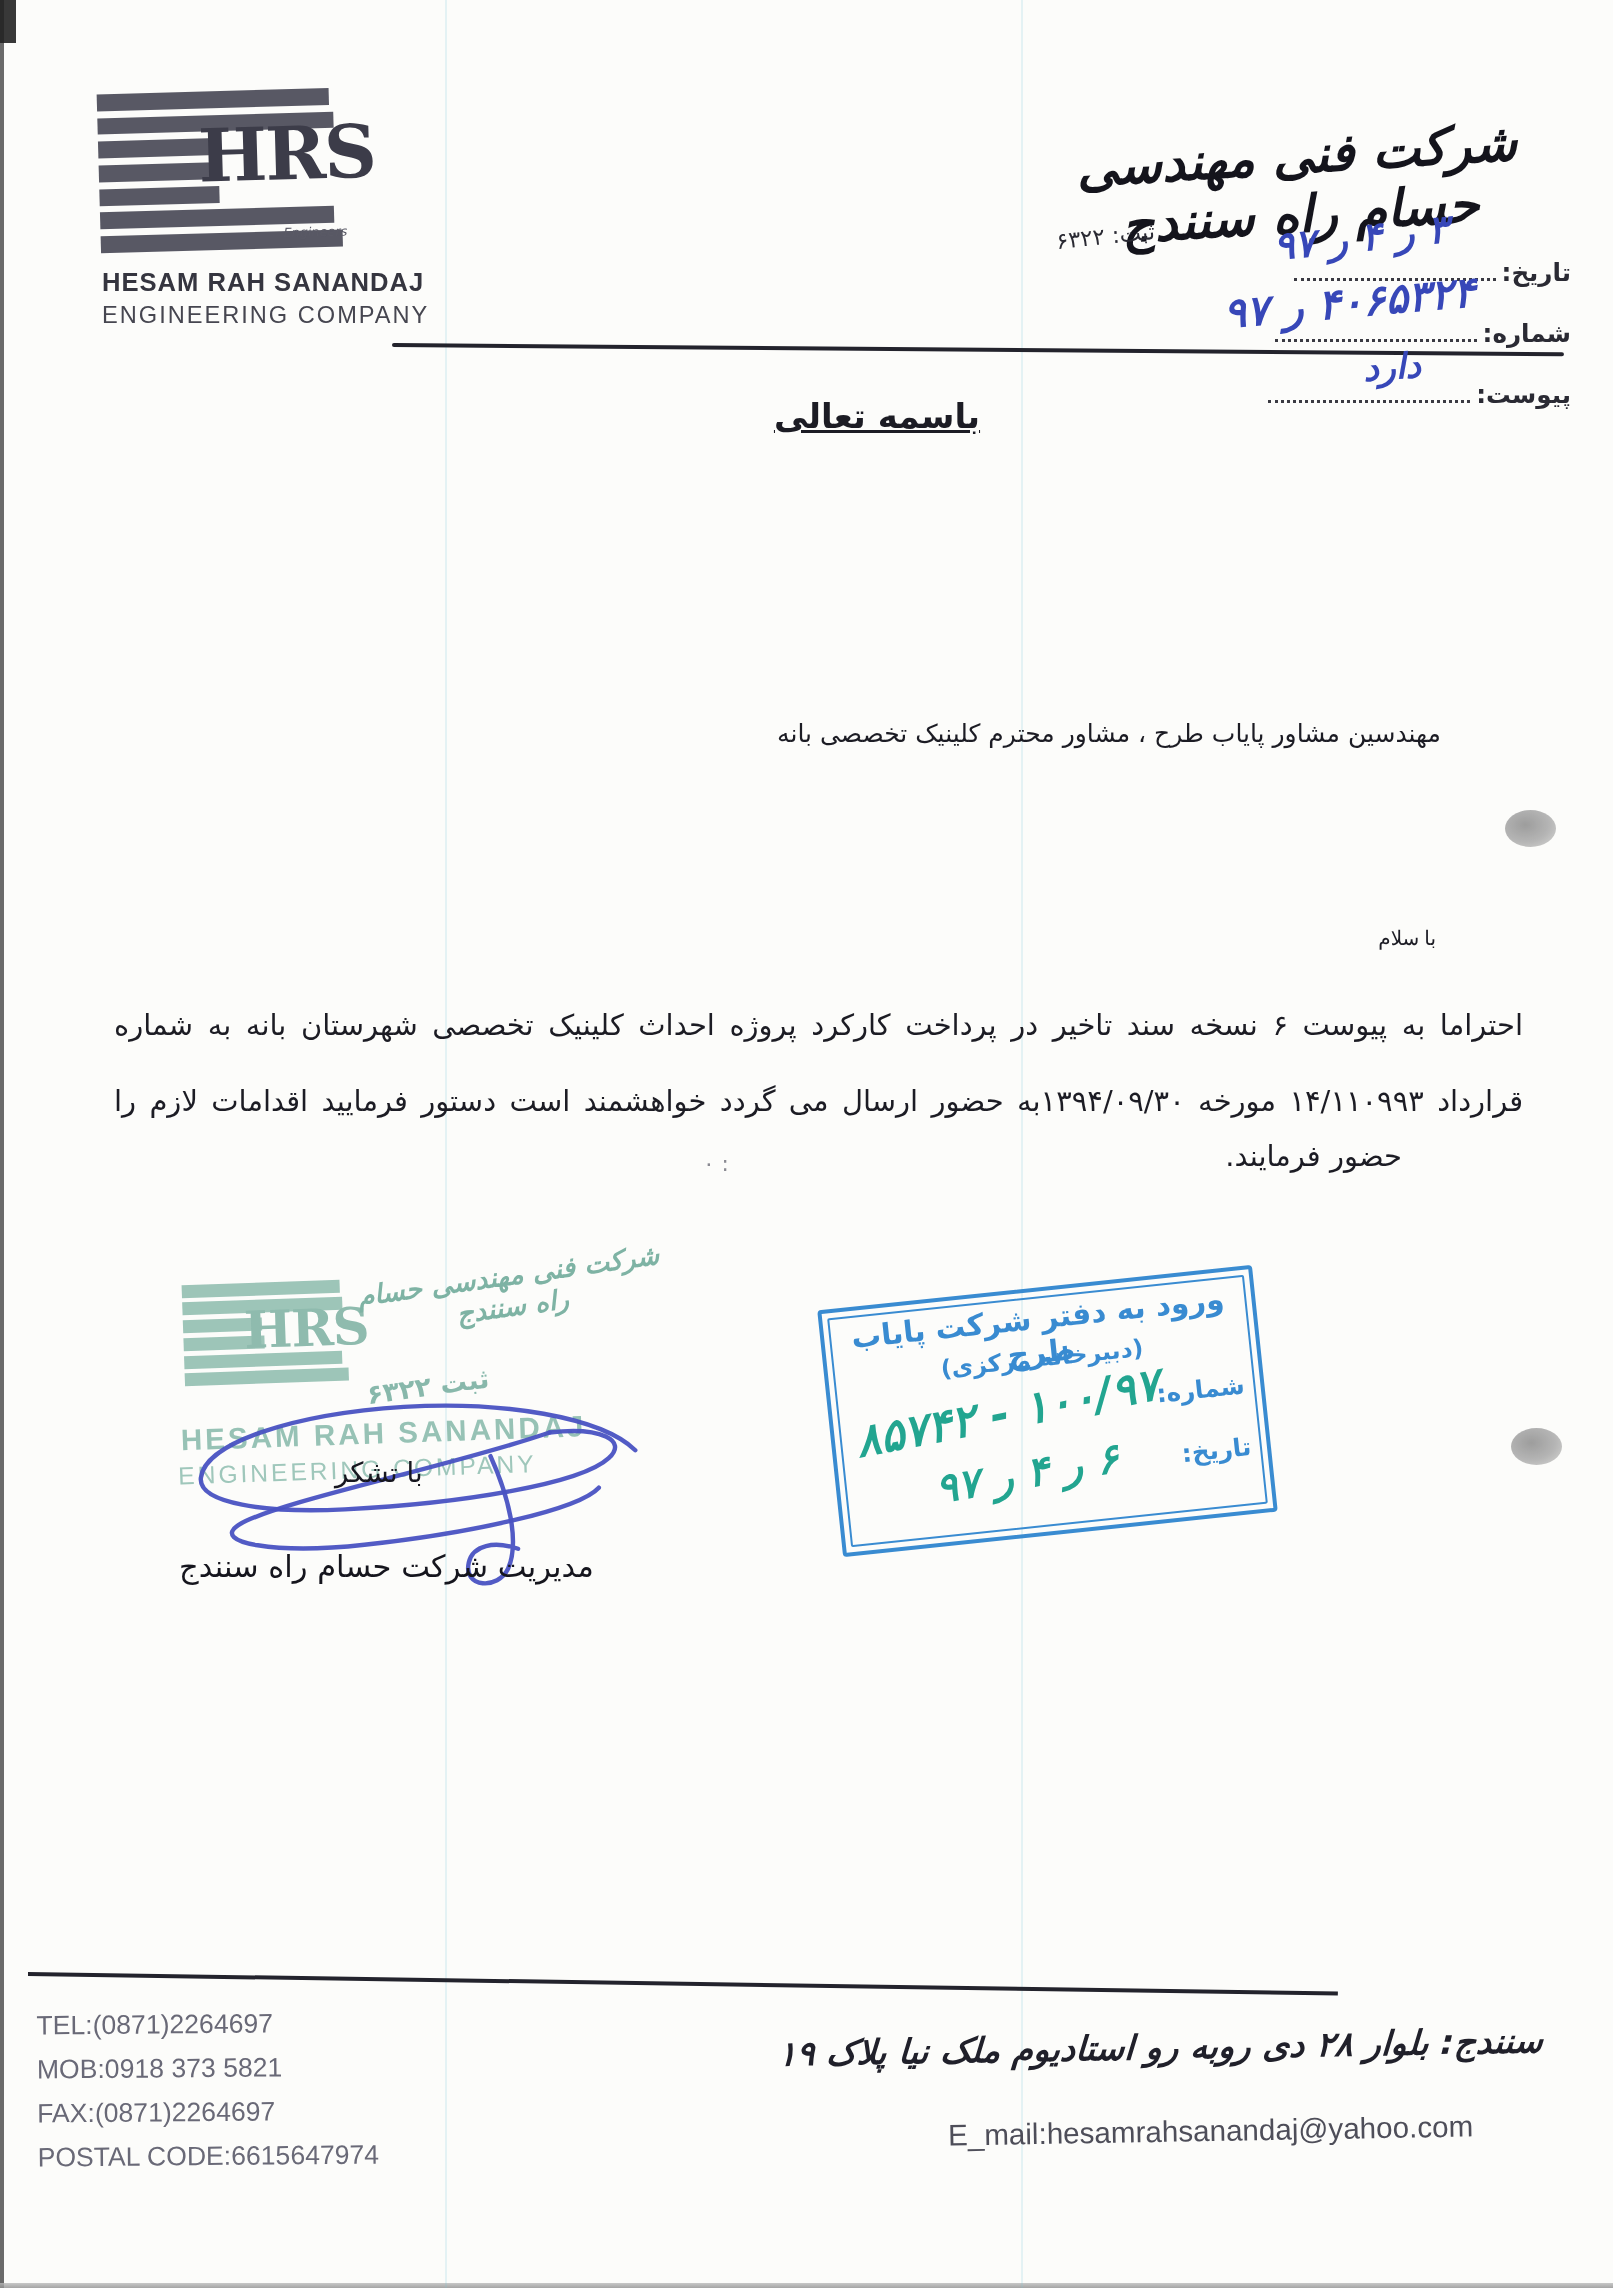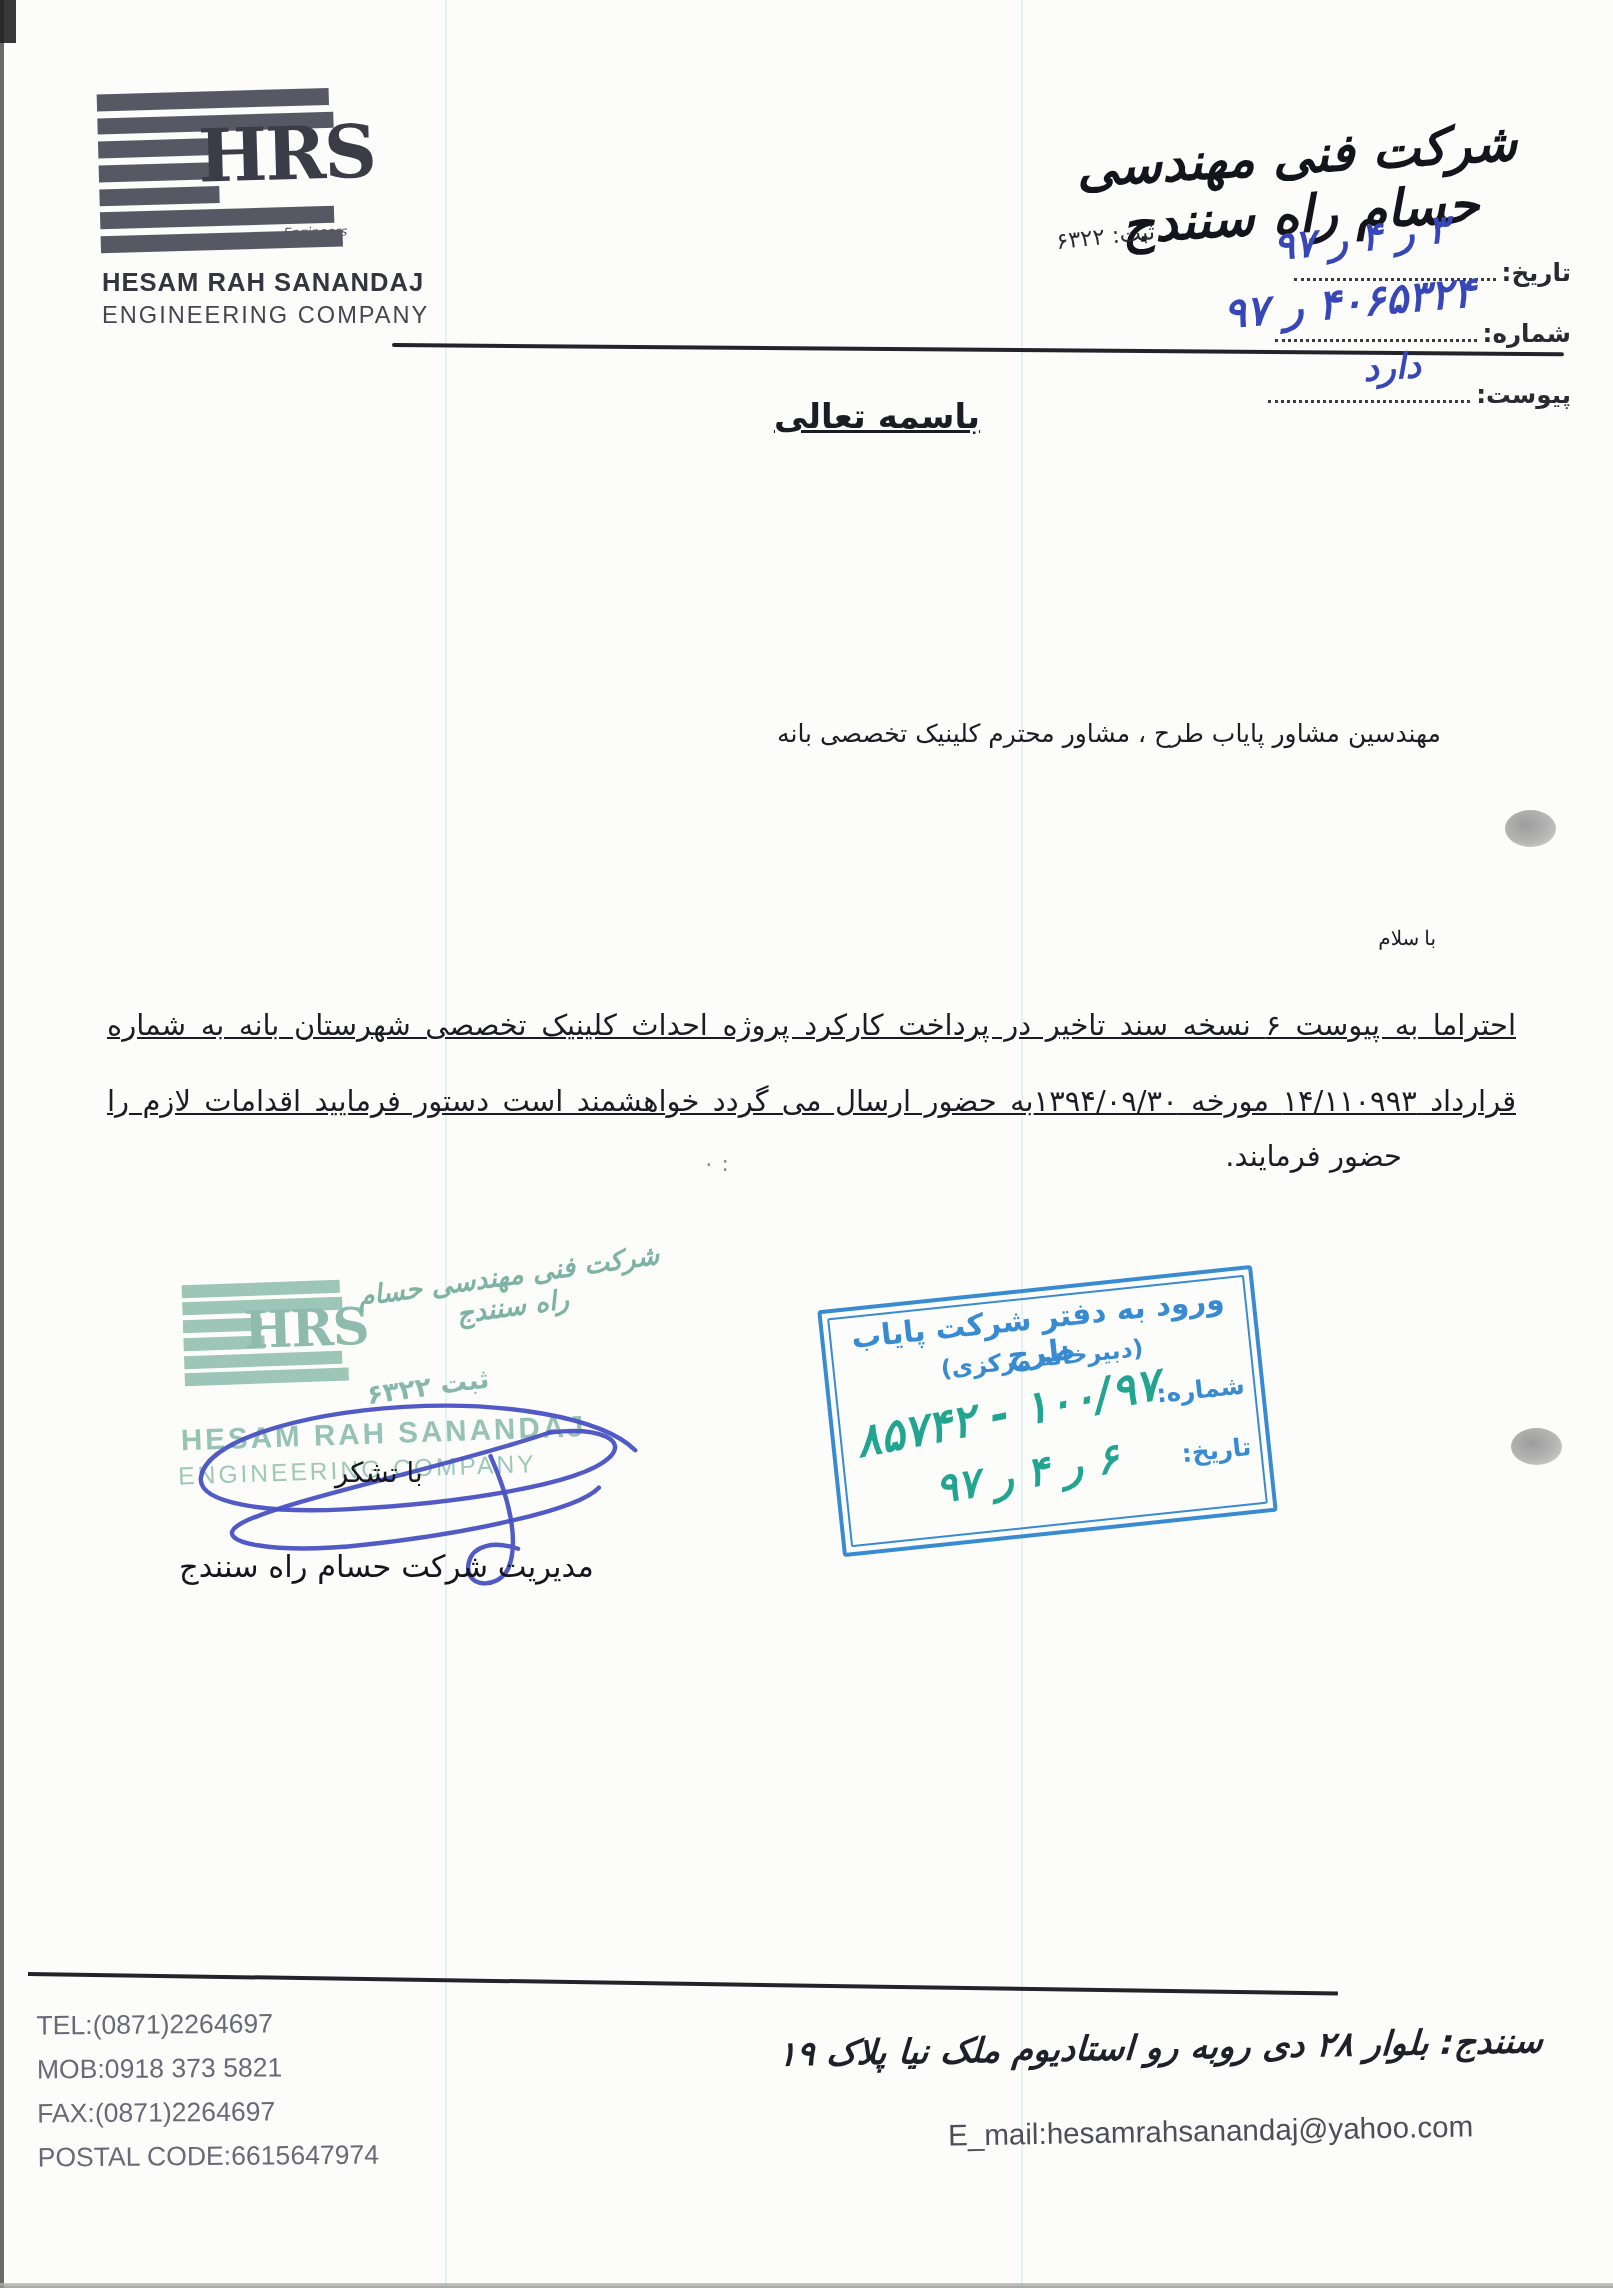--- a/index.html
+++ b/index.html
@@ -37,21 +37,21 @@
   .field-row .lbl{font-size:24.6px;font-weight:bold;color:#2a2a33;}
   .field-row .dots{width:202px;border-bottom:3.9px dotted #3a3a42;margin:0 5.9px 5.9px 0;}
   .hw{color:#3747b8;font-style:italic;font-weight:bold;white-space:nowrap;}
   .hw-date{right:165px;top:215px;font-size:39px;transform:rotate(-6deg);}
   .hw-number{right:138px;top:278px;font-size:42px;transform:rotate(-5deg);}
   .hw-attach{right:193px;top:347px;font-size:35px;transform:rotate(-4deg);}
   
   .heading{left:690px;top:396px;width:374px;text-align:center;font-size:34px;font-weight:bold;text-decoration:underline;}
   .addressee{right:173px;top:719px;font-size:25px;font-weight:500;}
   .salutation{right:178px;top:926px;font-size:20px;font-family:Liberation Serif, serif;}
-  .body-wrap{left:107px;top:987px;width:1409px;text-decoration:underline;}
+  .body-wrap{left:114px;top:987px;width:1409px;}
   .body-line{direction:rtl;font-size:29px;line-height:76px;height:76px;overflow:hidden;
      text-align:justify;}
   .body-line::after{content:"";display:inline-block;width:100%;}
   .body-last-pos{right:212px;top:1139px;font-size:29px;}
   .artifact-dots{left:703px;top:1151px;font-size:21.7px;color:#8a8a92;}
   
   .gstamp{left:173px;top:1261px;width:493px;height:238px;transform:rotate(-2deg);opacity:.92;}
   .gstamp .ministripe{position:absolute;height:12.8px;background:#8ab9ab;opacity:.9;}
   .gstamp .ghrs{position:absolute;left:73px;top:33px;font-family:"DejaVu Serif",serif;
      font-size:51px;font-weight:bold;color:#86b6a8;letter-spacing:-1px;}

